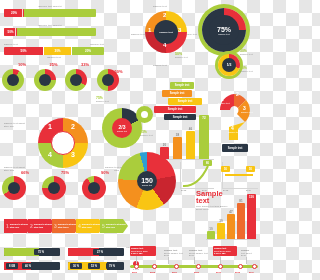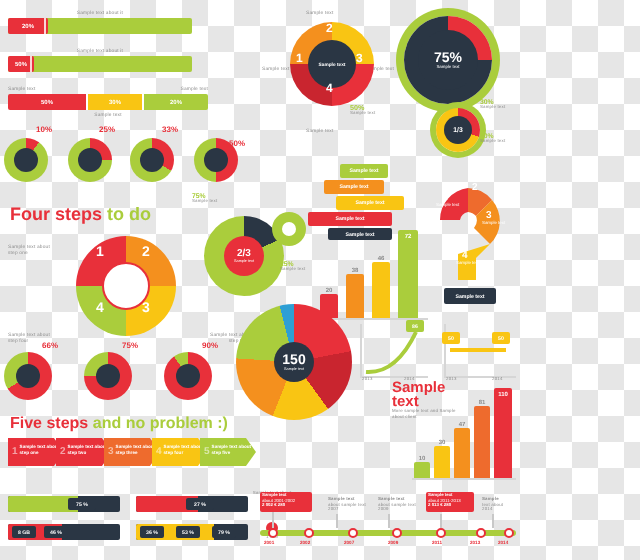--- a/index.html
+++ b/index.html
@@ -190,24 +190,20 @@
   </div>
 
   <div class="abs" style="left:150px; top:82px; width:56px;">
     <div class="bubble" style="width:24px;height:7px;background:#aacd3c;margin:0 0 1px 20px;">Sample text</div>
     <div class="bubble" style="width:30px;height:7px;background:#f4901e;margin:0 0 1px 12px;">Sample text</div>
     <div class="bubble" style="width:34px;height:7px;background:#f9c513;margin:0 0 1px 18px;">Sample text</div>
     <div class="bubble" style="width:42px;height:7px;background:#e8303a;margin:0 0 1px 4px;">Sample text</div>
     <div class="bubble" style="width:32px;height:6px;background:#2a3644;margin:0 0 0 14px;">Sample text</div>
   </div>
 
-  <div class="abs h1" style="left:5px; top:103px;">
-    <span class="r">Four steps</span>
-    <span class="g">to do</span>
-  </div>
 
   <div class="abs" style="left:4px; top:116px; width:124px; height:66px;">
     <div class="lbl" style="position:absolute; left:0; top:6px; width:26px;">Sample text about step one</div>
     <div class="lbl" style="position:absolute; right:2px; top:6px; width:26px; text-align:right;">Sample text about step two</div>
     <div class="lbl" style="position:absolute; left:0; bottom:10px; width:26px;">Sample text about step four</div>
     <div class="lbl" style="position:absolute; right:2px; bottom:10px; width:26px; text-align:right;">Sample text about step three</div>
 
     <div class="donut" style="position:absolute; left:34px; top:2px; width:50px; height:50px;
          background:conic-gradient(#f4901e 0 25%, #f9c513 25% 50%, #aacd3c 50% 75%, #e8303a 75% 100%);">
       <div style="position:absolute; inset:13px; border-radius:50%; background:#fff; border:1.6px solid #e8303a;"></div>
@@ -353,24 +349,20 @@
     <div style="position:absolute; left:31px; bottom:1px; width:8px; height:36px;">
       <div class="vbar" style="width:100%; height:100%; background:#ee6b2d;"></div>
       <div class="vval" style="top:-4.5px; color:#8c8c8c;">81</div>
     </div>
     <div style="position:absolute; left:41px; bottom:1px; width:9px; height:45px;">
       <div class="vbar" style="width:100%; height:100%; background:#e8303a;"></div>
       <div class="vval" style="top:1px;">110</div>
     </div>
   </div>
 
-  <div class="abs h1" style="left:5px; top:208px; font-size:8px;">
-    <span class="r">Five steps</span>
-    <span class="g">and no problem :)</span>
-  </div>
 
   <div class="abs" style="left:4px; top:219px; width:134px; display:flex;">
     <div class="astep" style="width:28px; background:#e8303a;">
       <span class="num">1</span>
       <span class="t">Sample text about step one</span>
     </div>
     <div class="astep" style="width:28px; background:#e8303a; margin-left:-4px;">
       <span class="num">2</span>
       <span class="t">Sample text about step two</span>
     </div>

